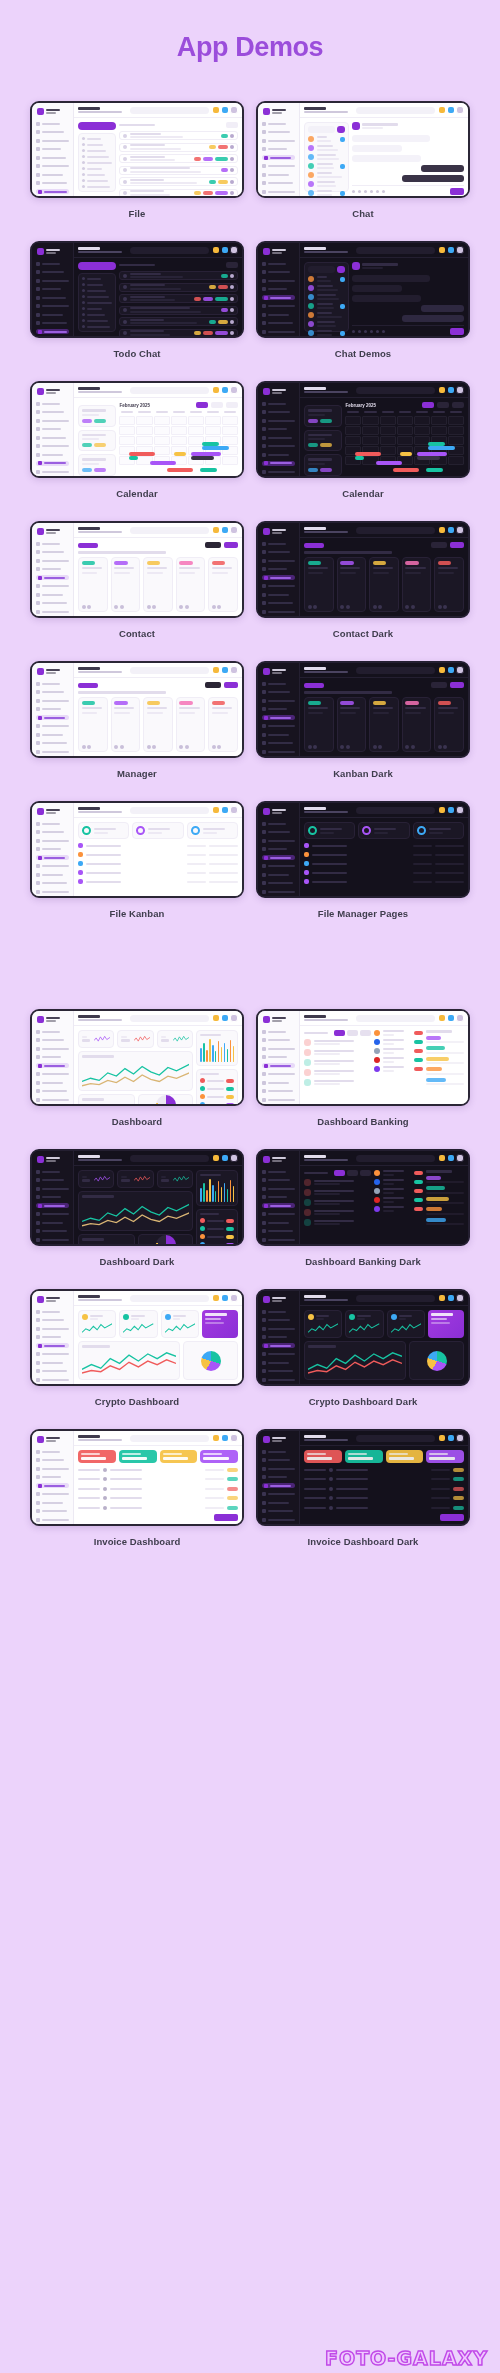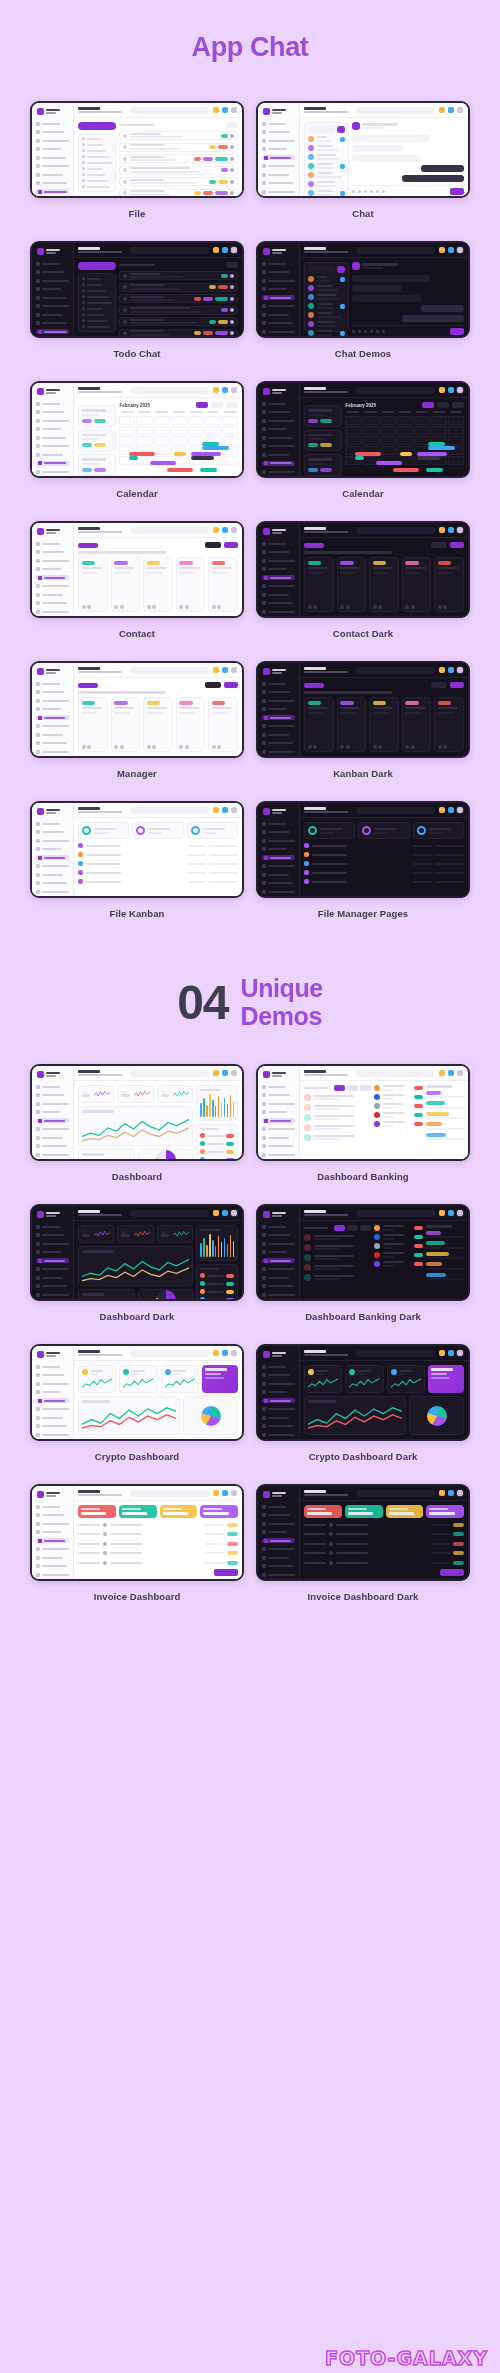--- a/index.html
+++ b/index.html
@@ -155,21 +155,21 @@
     -webkit-text-stroke: 1.4px #c14ae8;
     text-shadow: 0 0 1px #c14ae8;
   }
 </style>
 </head>
 <body>
 
 <div class="page">
 
   <div style="height:32px"></div>
-  <h1 class="section-title">App Chat</h1>
+  <h1 class="section-title">App Demos</h1>
 
   <div style="height:38px"></div>
   <div class="grid" id="grid-app-pages">
       <div class="cell">
         <div class="frame light">
           <div class="sb">
             <div class="brand">
               <div class="brand-mark"></div>
               <div class="brand-txt">
                 <i></i>
@@ -1946,27 +1946,20 @@
                 </div>
               </div>
             </div>
           </div>
         </div>
         <div class="caption">File Manager Pages</div>
       </div>
     </div>
 
   <div style="height:56px"></div>
-  <div class="demos-heading">
-    <div class="demos-num">04</div>
-    <div class="demos-words">
-      <div>Unique</div>
-      <div>Demos</div>
-    </div>
-  </div>
 
   <div style="height:34px"></div>
   <div class="grid" id="grid-unique-demos">
       <div class="cell">
         <div class="frame light">
           <div class="sb">
             <div class="brand">
               <div class="brand-mark"></div>
               <div class="brand-txt">
                 <i></i>

